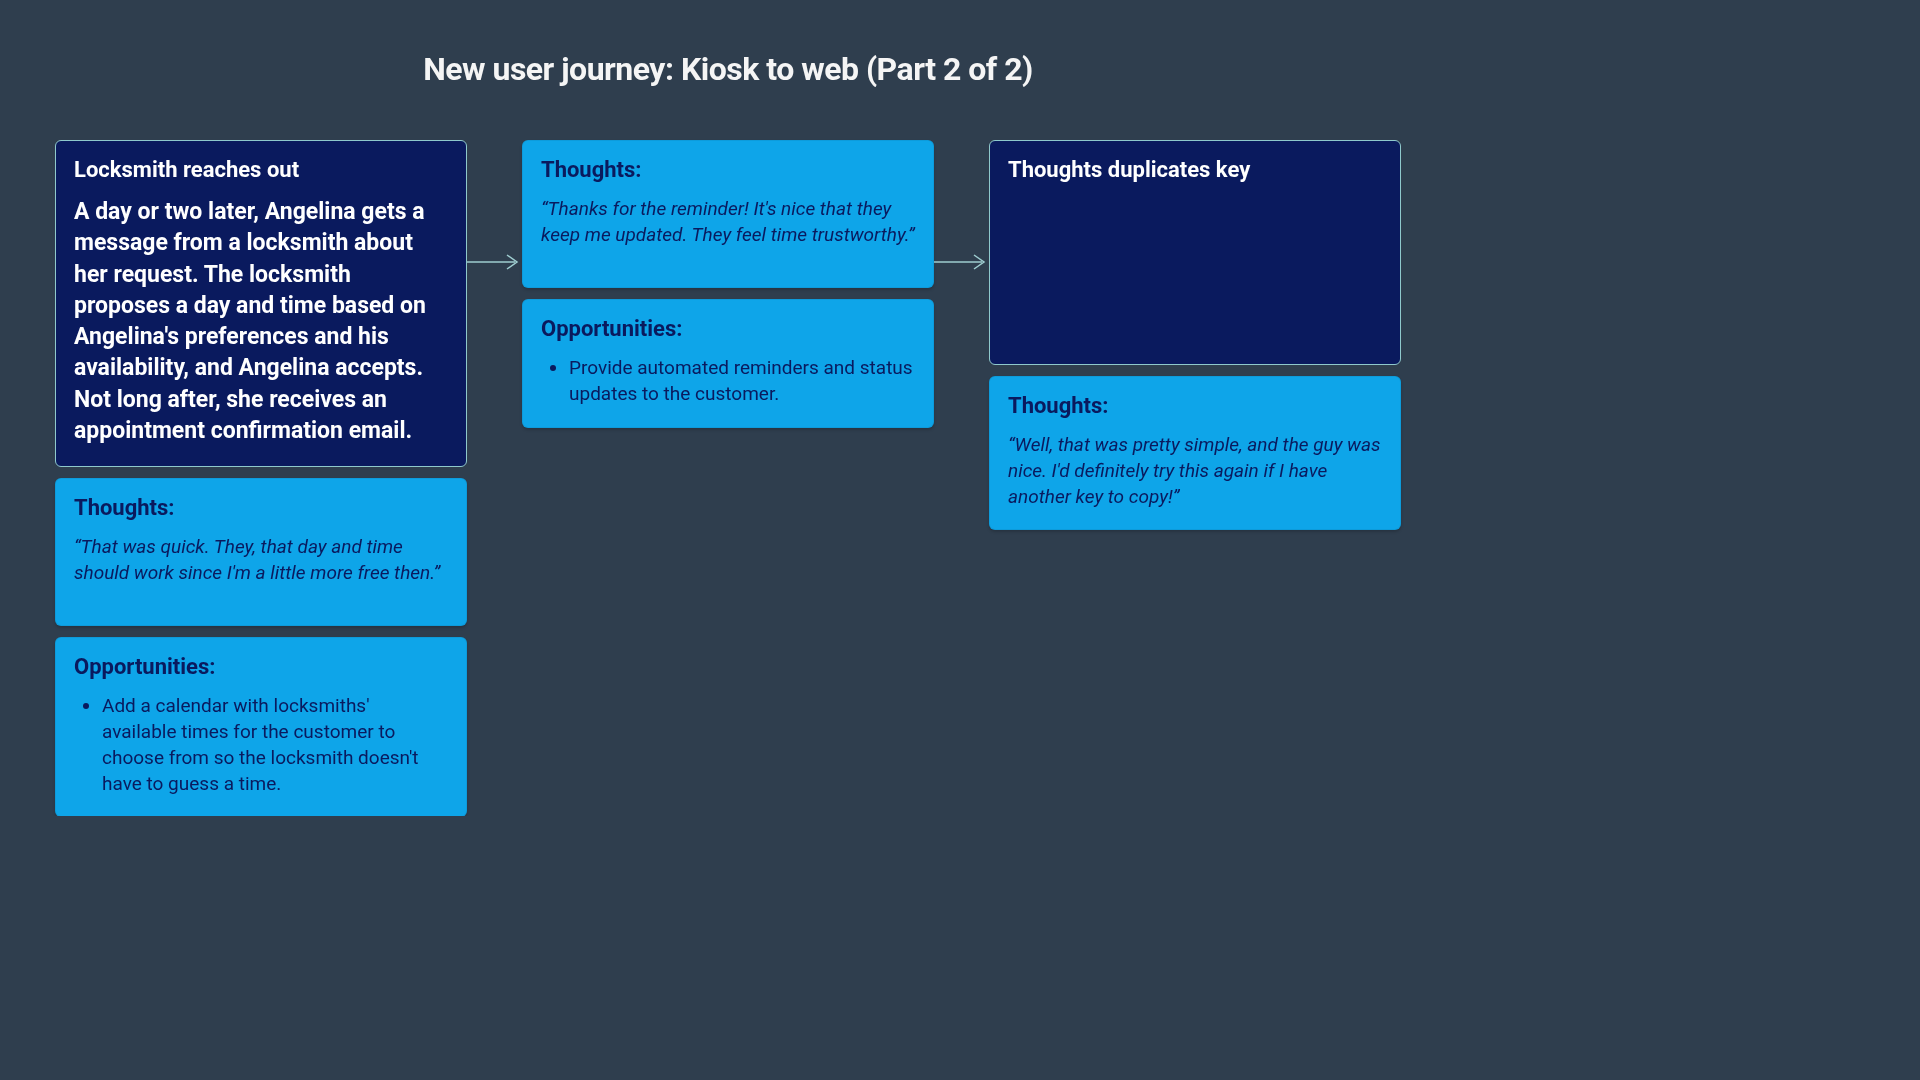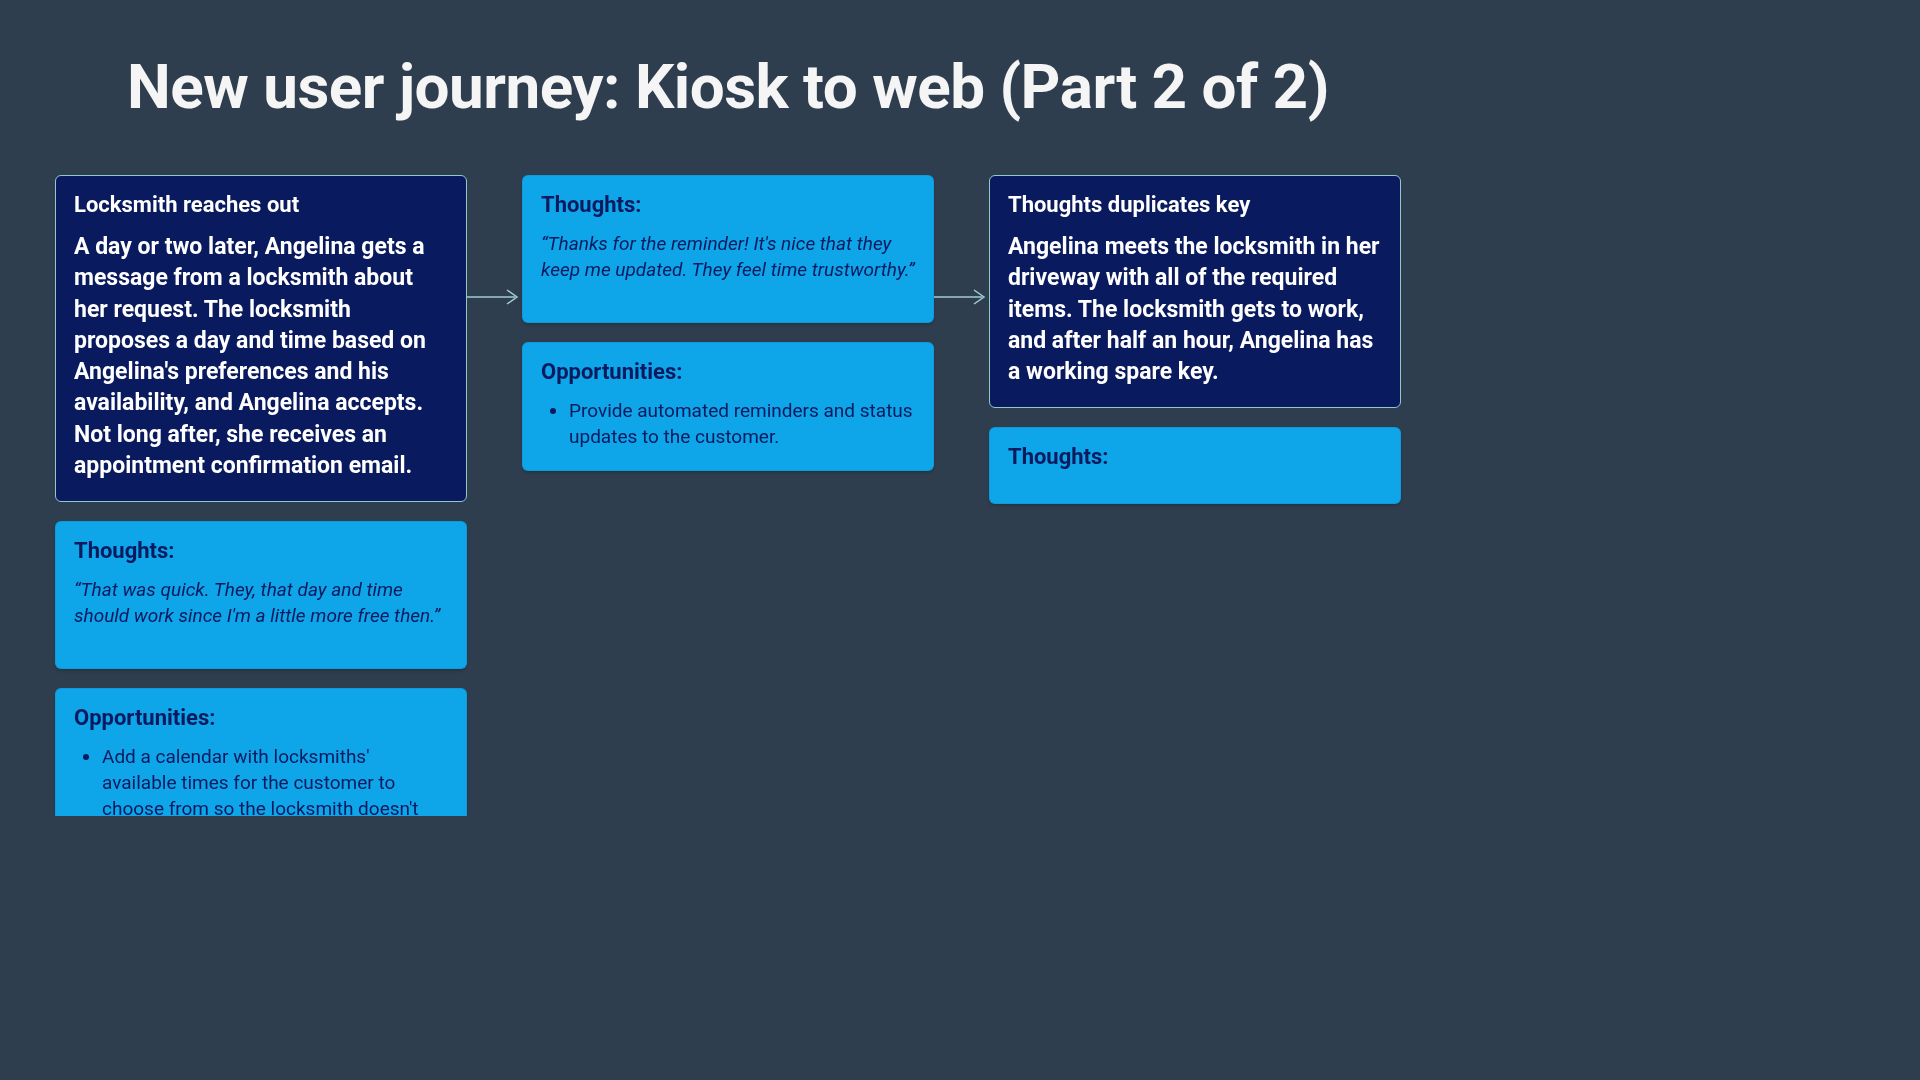--- a/index.html
+++ b/index.html
@@ -12,37 +12,37 @@
       overflow: hidden;
     }
     .slide {
       width: 100%;
       height: 100%;
       padding: 50px 55px 0 55px;
       position: relative;
     }
     .title {
       text-align: center;
-      font-size: 62px;
+      font-size: 32px;
       font-weight: 700;
       color: #f5f5f5;
       margin-bottom: 52px;
       letter-spacing: -0.5px;
     }
     .columns {
       display: flex;
       gap: 55px;
       align-items: flex-start;
       position: relative;
     }
     .col {
       flex: 1;
       display: flex;
       flex-direction: column;
-      gap: 19px;
+      gap: 11px;
     }
     .card {
       border-radius: 6px;
       padding: 16px 18px 20px 18px;
     }
     .stage-card {
       background: #0a1a5e;
       border: 1.5px solid #8fc9cc;
       color: #fff;
       min-height: 225px;
@@ -134,24 +134,24 @@
         <div class="info-heading">Opportunities:</div>
         <ul class="opp-list">
           <li>Provide automated reminders and status updates to the customer.</li>
         </ul>
       </div>
     </div>
 
     <div class="col">
       <div class="card stage-card">
         <div class="stage-title">Thoughts duplicates key</div>
-        <div class="stage-body">Angelina meets the locksmith in her driveway with all of the required items. The locksmith gets to work, and after half an hour, Angelina has a working spare key.</div>
       </div>
       <div class="card info-card">
         <div class="info-heading">Thoughts:</div>
+        <div class="info-body-quote">“Well, that was pretty simple, and the guy was nice. I'd definitely try this again if I have another key to copy!”</div>
       </div>
     </div>
 
     <div class="arrow a1">
       <svg width="55" height="20">
         <line x1="0" y1="10" x2="48" y2="10" stroke="#9fced1" stroke-width="1.5"></line>
         <polyline points="40,3 50,10 40,17" fill="none" stroke="#9fced1" stroke-width="1.5"></polyline>
       </svg>
     </div>
     <div class="arrow a2">

